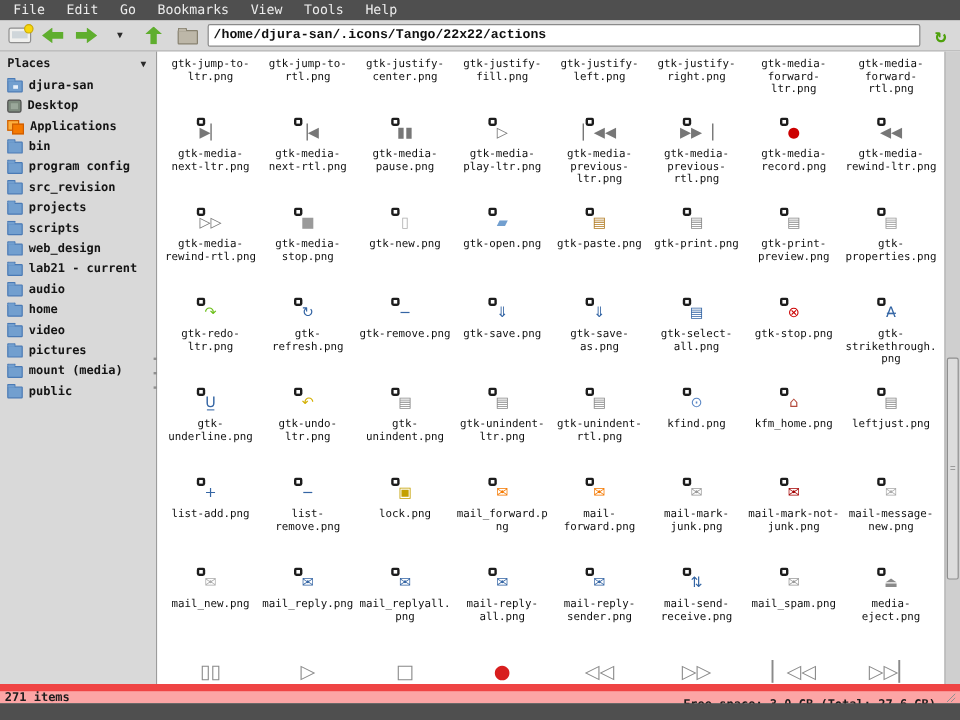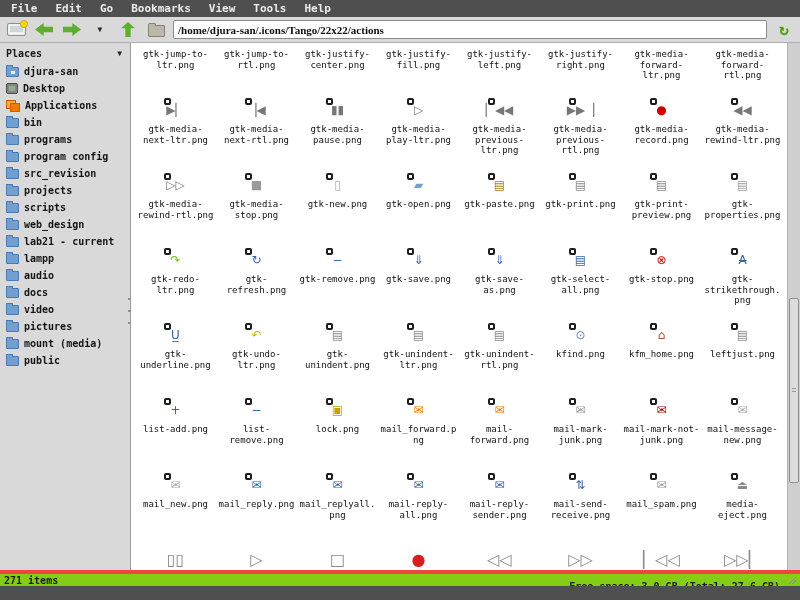--- a/index.html
+++ b/index.html
@@ -2,36 +2,36 @@
 <html><head>
 <meta charset="utf-8">
 <style>
   * { margin:0; padding:0; box-sizing:border-box; }
   html,body { width:800px; height:600px; overflow:hidden; }
   body { font-family:"DejaVu Sans Mono", monospace; background:#d9d9d9; }
   .window { width:800px; height:600px; position:relative; display:flex; flex-direction:column; }
 
   
   .menubar { height:17px; background:#4f4f4f; display:flex; align-items:center; padding-left:2px; flex:none; }
-  .menu-item { color:#ececec; font-size:11px; font-weight:bold; padding:1px 9px; cursor:default; }
+  .menu-item { color:#ececec; font-size:11px; font-weight:normal; padding:1px 9px; cursor:default; }
 
   
   .toolbar { height:26px; background:#d9d9d9; border-bottom:1px solid #aeaeae; display:flex; align-items:center; padding:0 5px; gap:6px; flex:none; }
   .tb-btn { display:flex; align-items:center; justify-content:center; height:22px; min-width:22px; }
   .icon-newwin { width:19px; height:13px; background:#f0f0ee; border:1px solid #8f8f8f; border-radius:2px; position:relative; }
   .icon-newwin::before { content:""; position:absolute; left:2px; top:2px; right:2px; height:6px; background:#cfd6da; }
   .icon-newwin::after { content:""; position:absolute; right:-3px; top:-4px; width:6px; height:6px; border-radius:50%; background:#f7d70c; border:1px solid #caa906; }
   .arr { display:block; background:#5fae2e; }
   .arr-left { width:18px; height:13px; clip-path:polygon(0 50%, 48% 0, 48% 28%, 100% 28%, 100% 72%, 48% 72%, 48% 100%); }
   .arr-right { width:18px; height:13px; clip-path:polygon(100% 50%, 52% 0, 52% 28%, 0 28%, 0 72%, 52% 72%, 52% 100%); }
   .arr-up { width:14px; height:15px; clip-path:polygon(50% 0, 100% 42%, 69% 42%, 69% 100%, 31% 100%, 31% 42%, 0 42%); }
   .caret { font-size:8px; color:#2a2a2a; }
   .icon-folder-tb { width:17px; height:12px; background:#bdb7a8; border:1px solid #87816f; border-radius:1px; position:relative; margin-top:2px; }
   .icon-folder-tb::before { content:""; position:absolute; top:-3px; left:-1px; width:6px; height:2px; background:#bdb7a8; border:1px solid #87816f; border-bottom:none; border-radius:2px 2px 0 0; }
-  .path-entry { flex:1; height:19px; background:#ffffff; border:1px solid #8a8a8a; border-radius:2px; font-family:Liberation Serif, serif; font-size:11px; font-weight:bold; color:#101010; padding:0 4px; outline:none; }
+  .path-entry { flex:1; height:19px; background:#ffffff; border:1px solid #8a8a8a; border-radius:2px; font-family:Liberation Mono, monospace; font-size:11px; font-weight:bold; color:#101010; padding:0 4px; outline:none; }
   .icon-refresh { font-size:16px; font-weight:bold; color:#4ea10c; line-height:1; }
 
   
   .body { flex:1; display:flex; min-height:0; }
   .sidebar { width:131px; background:#d9d9d9; border-right:1px solid #9c9c9c; display:flex; flex-direction:column; flex:none; position:relative; }
   .places-header { height:20px; display:flex; align-items:center; justify-content:space-between; padding:0 8px 0 6px; font-size:10px; font-weight:bold; color:#1a1a1a; }
   .places-list { flex:1; overflow:hidden; }
   .side-item { height:17px; display:flex; align-items:center; gap:5px; padding-left:6px; font-size:10px; font-weight:bold; color:#141414; white-space:nowrap; }
   .si-ic { flex:none; display:inline-block; }
   .icon-folder { width:13px; height:10px; background:#729fcf; border:1px solid #4a7ab5; border-radius:1px; position:relative; }
@@ -58,21 +58,21 @@
   .cell.plain .glyph { font-size:16px; color:#8a8a8a; }
   .cell-label { margin-top:2px; width:79px; font-size:9px; line-height:10.5px; text-align:center; color:#111; word-break:break-word; overflow-wrap:anywhere; }
 
   
   .scrollbar { width:13px; flex:none; background:#cfcfcf; border-left:1px solid #b2b2b2; position:relative; }
   .sb-thumb { position:absolute; left:1px; right:1px; top:255px; height:185px; background:#dcdcdc; border:1px solid #8f8f8f; border-radius:2px; }
   .sb-thumb::after { content:""; position:absolute; left:2px; right:2px; top:50%; margin-top:-3px; height:6px;
     background:repeating-linear-gradient(to bottom, #9a9a9a 0 1px, transparent 1px 3px); }
 
   
-  .statusbar { height:16px; background:#84cc16; border-top:4px solid #ef4444; display:flex; align-items:center; font-size:10px; font-weight:bold; color:#1c1c1c; padding:0 4px; flex:none; }
+  .statusbar { height:16px; background:#fca5a5; border-top:6px solid #ef4444; display:flex; align-items:center; font-size:10px; font-weight:bold; color:#1c1c1c; padding:0 4px; flex:none; }
   .status-left { flex:1; }
   .status-right { margin-right:8px;margin-top:12px; }
   .resize-grip { width:8px; height:8px; background:
     linear-gradient(135deg, transparent 0 54%, #909090 54% 62%, transparent 62% 74%, #909090 74% 82%, transparent 82%); }
 
   .bottom-strip { height:14px; background:#4f4f4f; flex:none; }
 </style>
 </head>
 <body>
 
@@ -131,24 +131,20 @@
           <div class="side-item">
             <span class="si-ic icon-apps"></span>
             <span>Applications</span>
           </div>
           <div class="side-item">
             <span class="si-ic icon-folder"></span>
             <span>bin</span>
           </div>
           <div class="side-item">
             <span class="si-ic icon-folder"></span>
-            <span>programs</span>
-          </div>
-          <div class="side-item">
-            <span class="si-ic icon-folder"></span>
             <span>program config</span>
           </div>
           <div class="side-item">
             <span class="si-ic icon-folder"></span>
             <span>src_revision</span>
           </div>
           <div class="side-item">
             <span class="si-ic icon-folder"></span>
             <span>projects</span>
           </div>
@@ -159,29 +155,25 @@
           <div class="side-item">
             <span class="si-ic icon-folder"></span>
             <span>web_design</span>
           </div>
           <div class="side-item">
             <span class="si-ic icon-folder"></span>
             <span>lab21 - current</span>
           </div>
           <div class="side-item">
             <span class="si-ic icon-folder"></span>
-            <span>lampp</span>
-          </div>
-          <div class="side-item">
-            <span class="si-ic icon-folder"></span>
             <span>audio</span>
           </div>
           <div class="side-item">
             <span class="si-ic icon-folder"></span>
-            <span>docs</span>
+            <span>home</span>
           </div>
           <div class="side-item">
             <span class="si-ic icon-folder"></span>
             <span>video</span>
           </div>
           <div class="side-item">
             <span class="si-ic icon-folder"></span>
             <span>pictures</span>
           </div>
           <div class="side-item">

